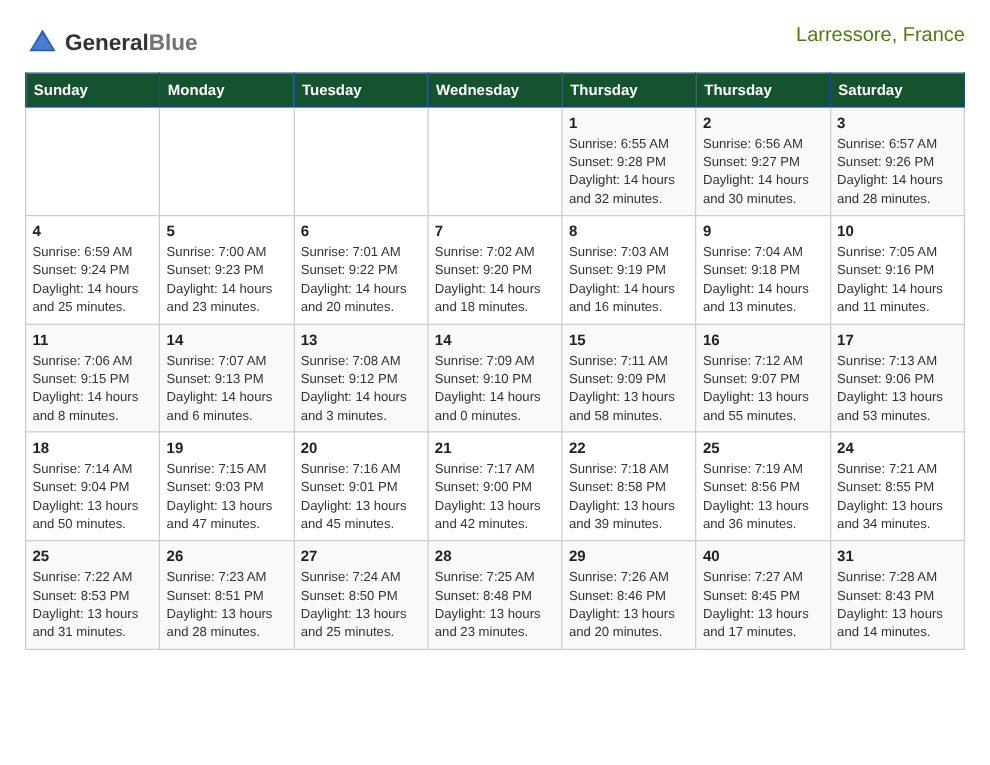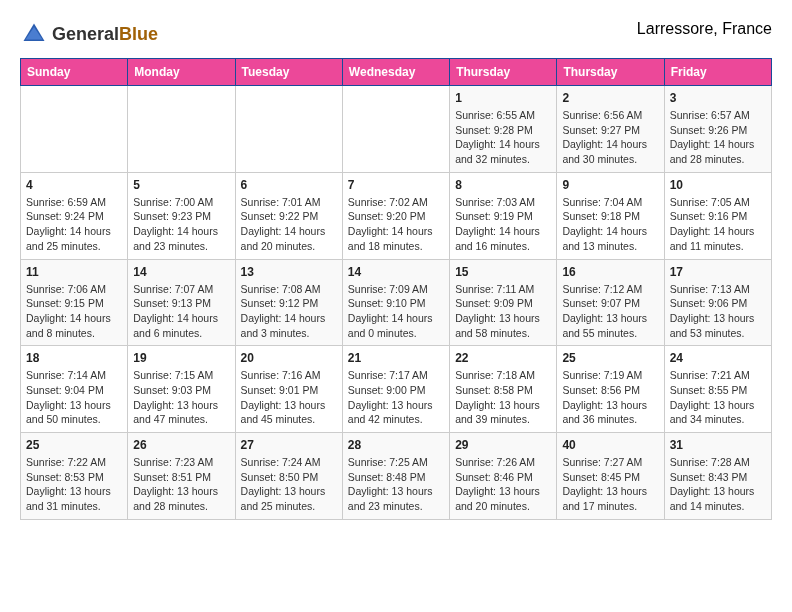--- a/index.html
+++ b/index.html
@@ -23,46 +23,46 @@
     }
     .logo-text-general {
       font-size: 18px;
       font-weight: bold;
       color: #333;
       text-align: center;
     }
     .logo-text-blue {
       font-size: 18px;
       font-weight: bold;
-      color: #a16207;
+      color: #737373;
     }
     .logo-icon {
       width: 28px;
       height: 28px;
     }
     .title-area {
       text-align: right;
     }
     .main-title {
       font-size: 36px;
       font-weight: normal;
       color: #333;
       line-height: 1.1;
     }
     .subtitle {
       font-size: 16px;
-      color: #000000;
+      color: #4d7c0f;
     }
     table {
       width: 100%;
       border-collapse: collapse;
       font-size: 11px;
     }
     thead tr th {
-      background-color: #ec4899;
+      background-color: #14532d;
       color: #fff;
       text-align: left;
       padding: 6px 6px;
       font-size: 12px;
       font-weight: bold;
       border: 1px solid #1a4a9a;
     }
     tbody tr td {
       border: 1px solid #ccc;
       vertical-align: top;
@@ -108,21 +108,21 @@
 
 <table>
   <thead>
     <tr>
     <th>Sunday</th>
         <th>Monday</th>
         <th>Tuesday</th>
         <th>Wednesday</th>
         <th>Thursday</th>
         <th>Thursday</th>
-        <th>Friday</th>
+        <th>Saturday</th>
       </tr>
   </thead>
   <tbody id="calendar-body">
   <tr>
         <td class="empty-cell"></td>
         <td class="empty-cell"></td>
         <td class="empty-cell"></td>
         <td class="empty-cell"></td>
         <td>
           <div class="day-num">1</div>

